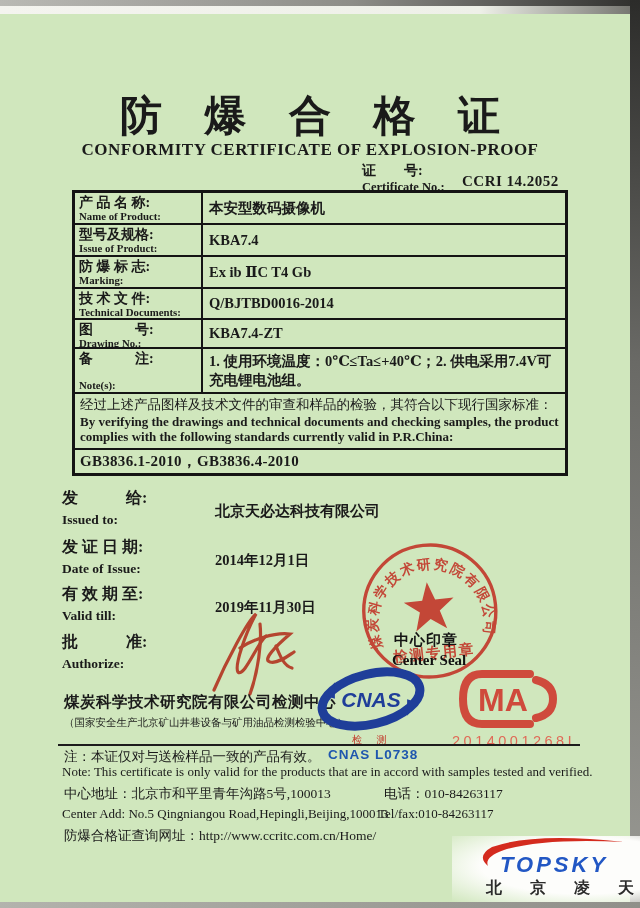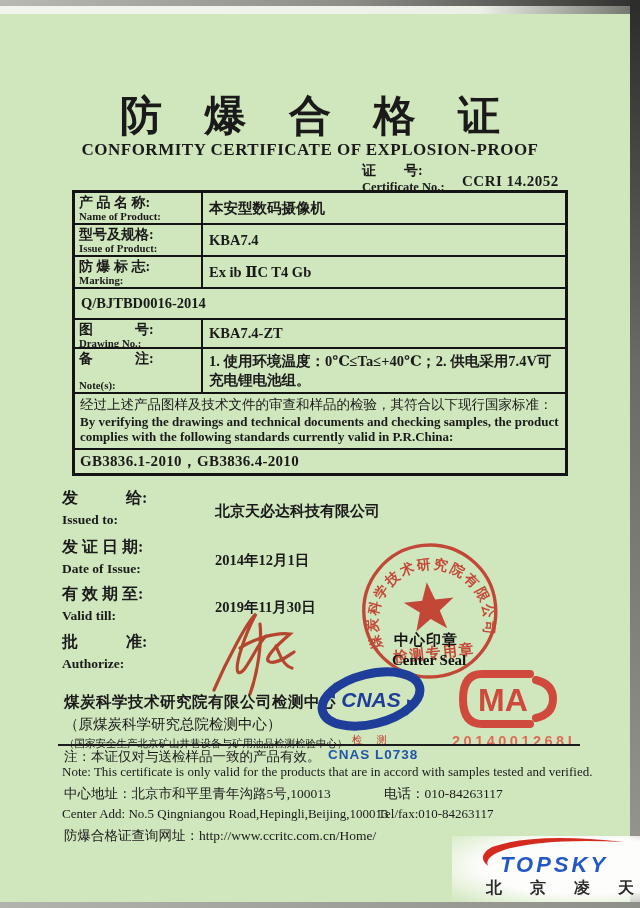--- a/index.html
+++ b/index.html
@@ -68,21 +68,21 @@
   .inst .l1{ font-size:15.5px; font-weight:600; letter-spacing:.5px; }
   .inst .l2{ font-size:14.5px; margin-top:2px; }
   .inst .l3{ font-size:10.5px; margin-top:3px; white-space:nowrap; }
   .note-cn{ position:absolute; left:64px; top:748px; font-size:13.5px; }
   .cnas{ position:absolute; left:316px; top:666px; width:110px; height:66px; }
   .cnas-sub{ position:absolute; left:352px; top:733px; font-size:10px; font-weight:400;
     color:#c23a2c; letter-spacing:6px; }
   .cnas-code{ position:absolute; left:328px; top:747px; font-size:13.5px; font-weight:700;
     color:#1e56ae; letter-spacing:1px; font-family:"Liberation Sans","DejaVu Sans",sans-serif; }
   .cma{ position:absolute; left:456px; top:668px; width:104px; height:62px; }
-  .cma-code{ position:absolute; left:452px; top:733px; font-size:14.5px; font-weight:700;
+  .cma-code{ position:absolute; left:452px; top:733px; font-size:14.5px; font-weight:400;
     color:#e06a57; letter-spacing:3.5px; font-family:"Liberation Sans","DejaVu Sans",sans-serif; }
   .hr{ position:absolute; left:58px; top:744px; width:522px; height:2px; background:#1c1c1c; }
 
   .note-en{ position:absolute; left:62px; top:764px; font-size:13px; }
   .addr-cn{ position:absolute; left:64px; top:785px; font-size:13.5px; }
   .tel-cn{ position:absolute; left:384px; top:785px; font-size:13.5px; }
   .addr-en{ position:absolute; left:62px; top:806px; font-size:13px; }
   .tel-en{ position:absolute; left:378px; top:806px; font-size:13px; }
   .query{ position:absolute; left:64px; top:827px; font-size:13.5px; }
 
@@ -130,20 +130,24 @@
       <div class="val">KBA7.4</div>
     </div>
     <div class="trow h32">
       <div class="lbl">
         <span class="cn">防 爆 标 志:</span>
         <span class="en">Marking:</span>
       </div>
       <div class="val">Ex ib ⅡC T4 Gb</div>
     </div>
     <div class="trow h31">
+      <div class="lbl">
+        <span class="cn">技 术 文 件:</span>
+        <span class="en">Technical  Documents:</span>
+      </div>
       <div class="val">Q/BJTBD0016-2014</div>
     </div>
     <div class="trow h29">
       <div class="lbl">
         <span class="cn">图　　　号:</span>
         <span class="en">Drawing No.:</span>
       </div>
       <div class="val">KBA7.4-ZT</div>
     </div>
     <div class="trow h45">
@@ -198,21 +202,20 @@
     <text font-size="13.8" fill="#c23a2c" font-weight="700" letter-spacing="2.2" font-family="Liberation Serif, DejaVu Serif, serif">
       <textPath href="#ringPath" startOffset="0">煤炭科学技术研究院有限公司检测中心</textPath>
     </text>
     <text x="87" y="132" text-anchor="middle" font-size="14.5" fill="#c23a2c" font-weight="700" letter-spacing="2" font-family="Liberation Serif, DejaVu Serif, serif">检测专用章</text>
   </svg>
   <div class="seal-overlay-cn">中心印章</div>
   <div class="seal-overlay-en">Center Seal</div>
 
   <div class="inst">
     <div class="l1">煤炭科学技术研究院有限公司检测中心</div>
-    <div class="l2">（原煤炭科学研究总院检测中心）</div>
     <div class="l3">（国家安全生产北京矿山井巷设备与矿用油品检测检验中心）</div>
   </div>
   <div class="note-cn">注：本证仅对与送检样品一致的产品有效。</div>
 
   <svg class="cnas" viewBox="0 0 110 66">
     <g transform="rotate(-14 55 33)">
       <ellipse cx="55" cy="33" rx="50" ry="25" fill="none" stroke="#1f3e99" stroke-width="9"></ellipse>
       <polygon points="10,18 24,8 20,24" fill="#1f3e99"></polygon>
       <polygon points="100,48 86,58 90,42" fill="#1f3e99"></polygon>
     </g>

